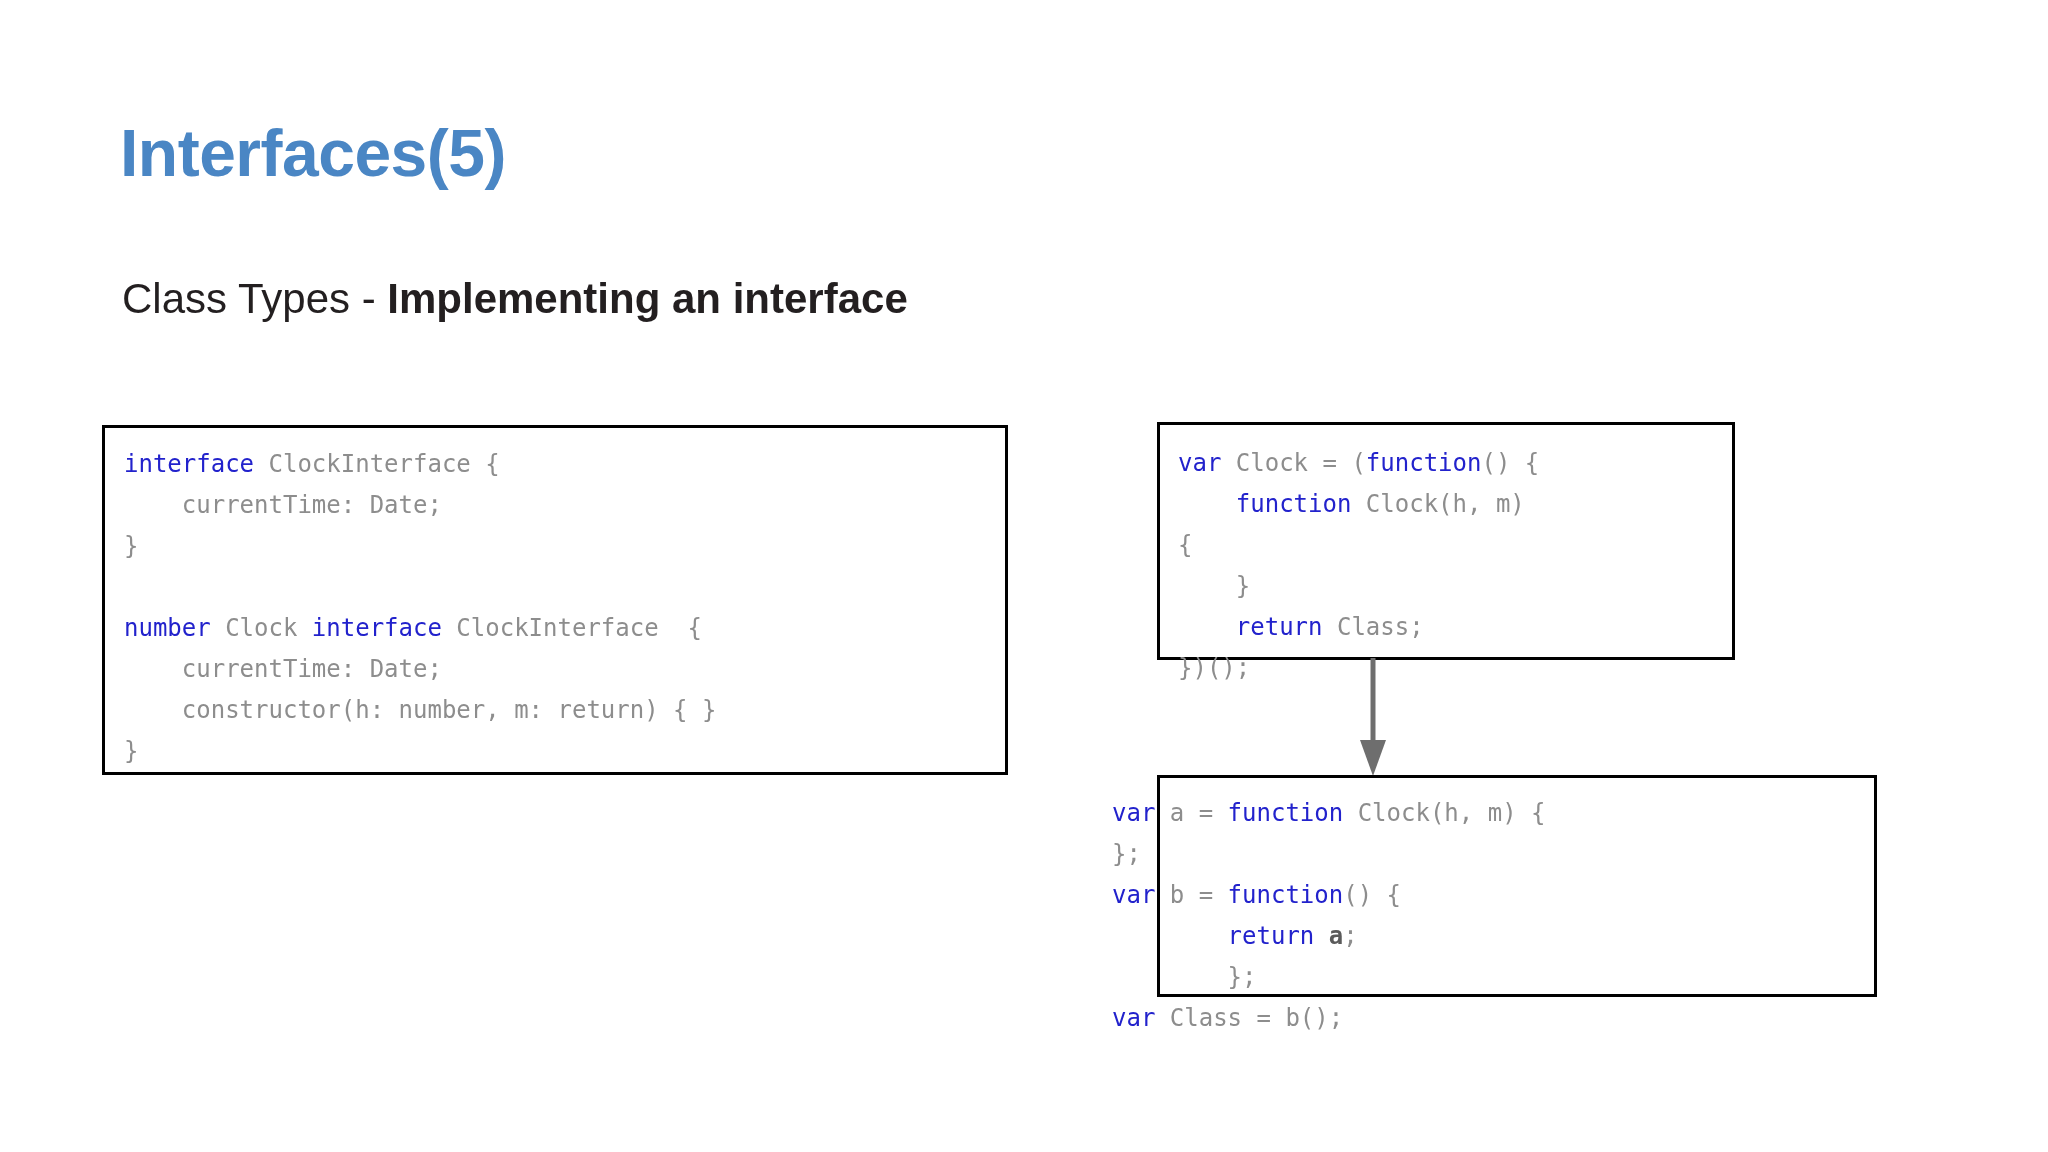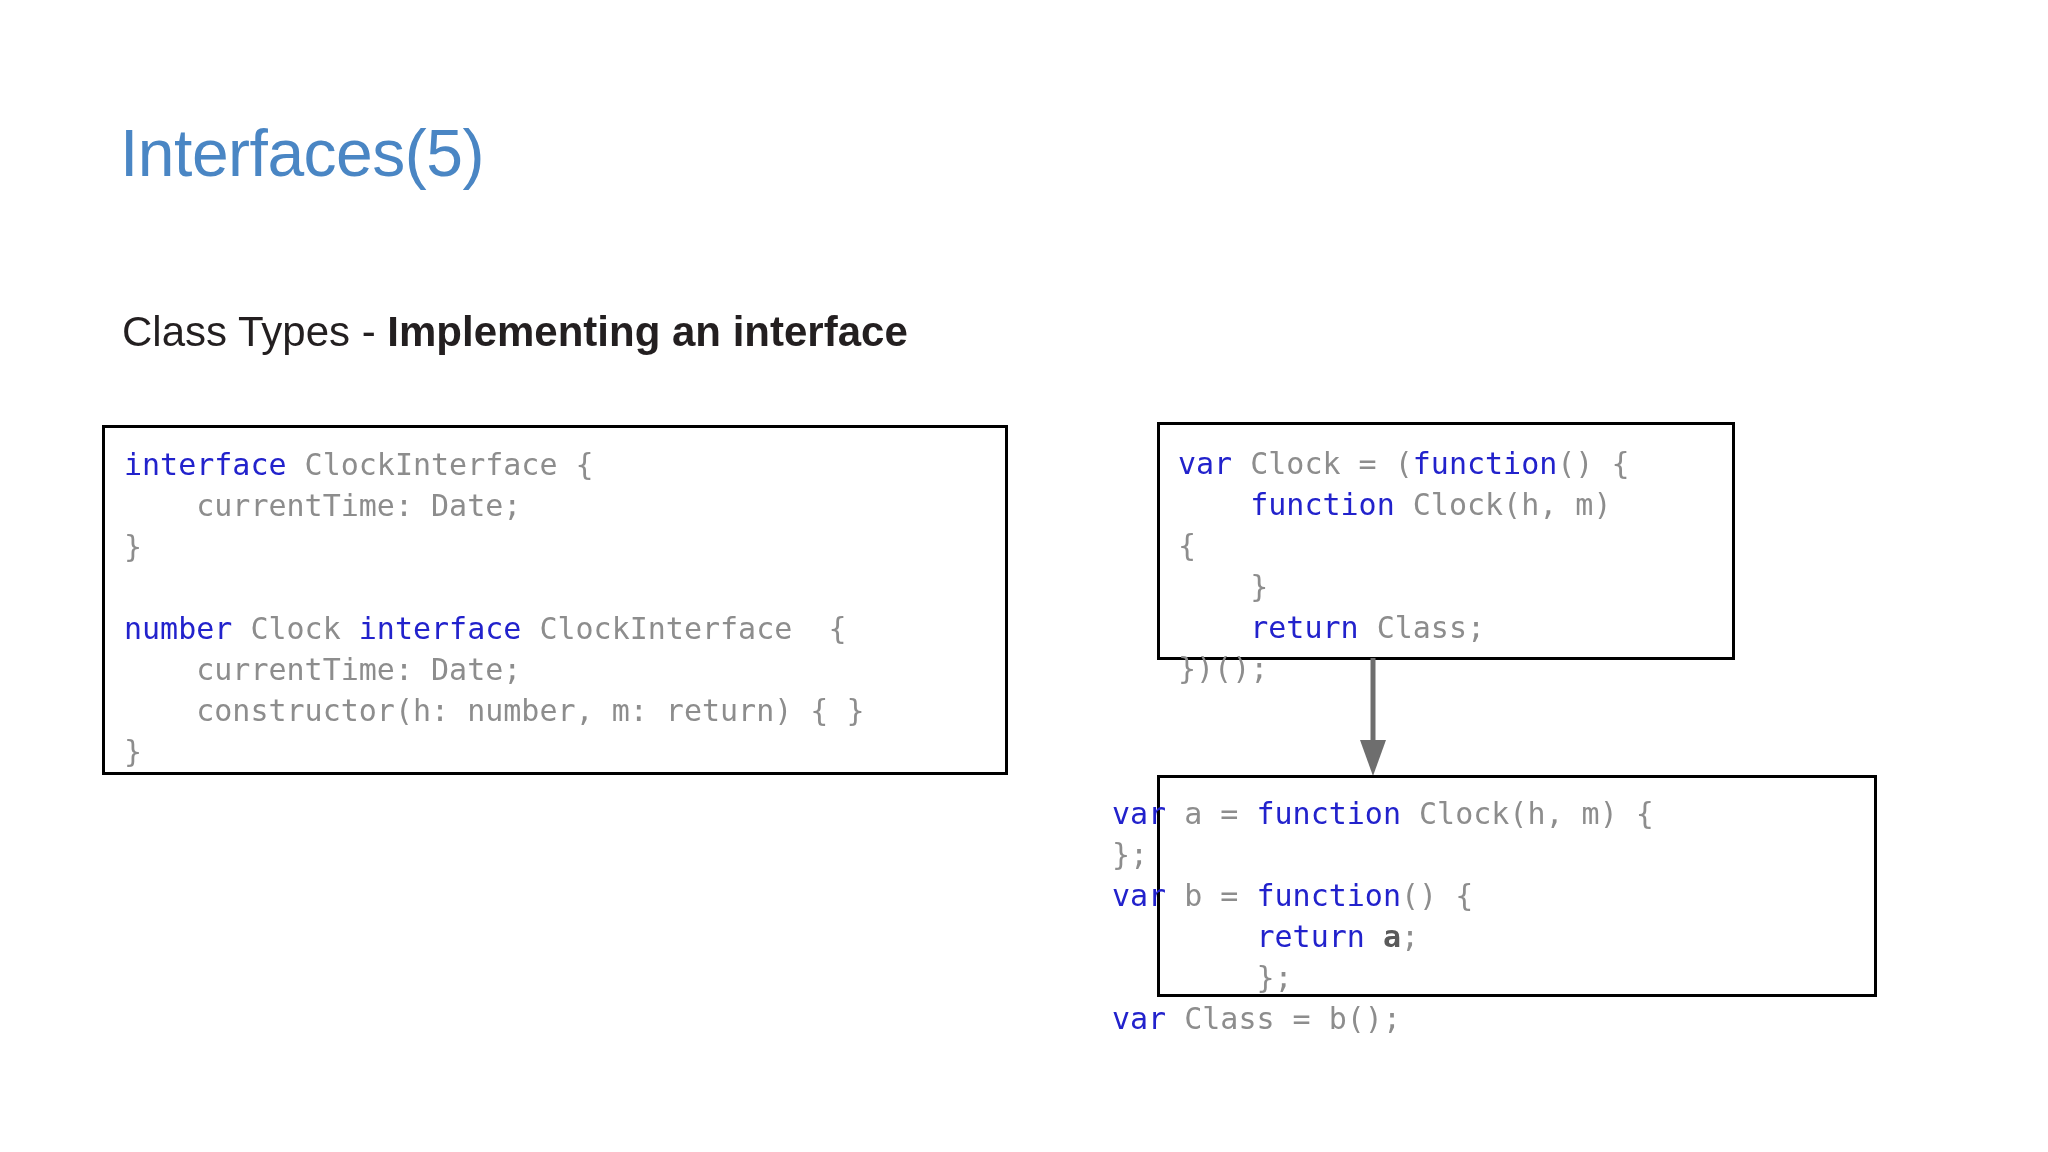--- a/index.html
+++ b/index.html
@@ -16,51 +16,51 @@
     -webkit-font-smoothing: antialiased;
   }
 
   
   .slide-title {
     position: absolute;
     left: 120px;
     top: 115px;
     font-family: "Liberation Sans", sans-serif;
     font-size: 66px;
-    font-weight: 400;
+    font-weight: 700;
     color: #4a86c4;
     letter-spacing: -0.5px;
     white-space: pre;
   }
 
   
   .subtitle {
     position: absolute;
     left: 122px;
-    top: 311px;
+    top: 278px;
     font-family: "Liberation Sans", sans-serif;
     font-size: 42px;
     color: #231f20;
     white-space: pre;
     line-height: 1;
   }
   .subtitle .plain   { font-weight: 400; }
   .subtitle .bold    { font-weight: 700; }
 
   
   .code-box {
     position: absolute;
     border: 3px solid #000000;
     background: #ffffff;
     box-sizing: border-box;
   }
   .code-text {
     position: absolute;
     font-family: "DejaVu Sans Mono", monospace;
-    font-size: 30px;
+    font-size: 24px;
     line-height: 41px;
     color: #8d8d8d;
     white-space: pre;
   }
   .kw   { color: #2222cc; }
   .pl   { color: #8d8d8d; }
   .bd   { color: #5a5a5a; font-weight: 700; }
 
   
   #box-left      { left: 102px;  top: 425px;  width: 906px;  height: 350px; }

